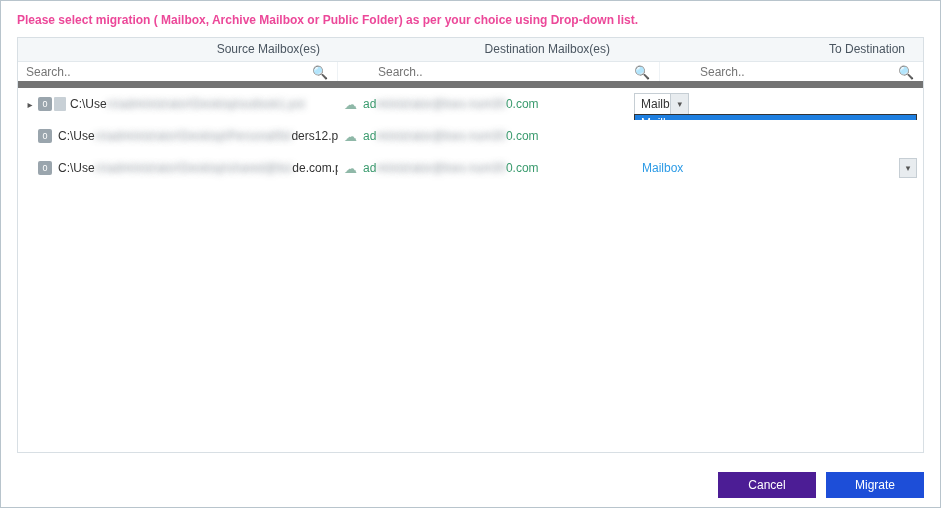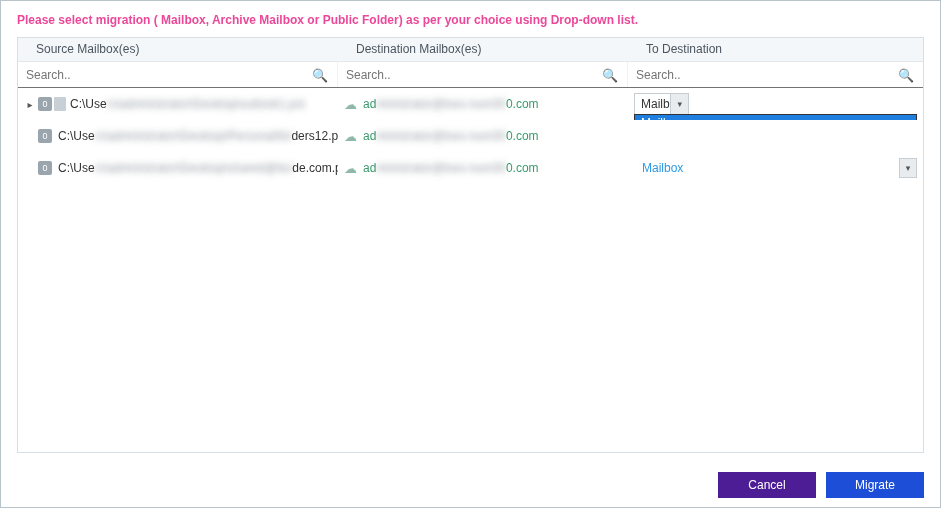--- a/index.html
+++ b/index.html
@@ -3,25 +3,25 @@
   <meta charset="utf-8">
   <style>
     * { box-sizing: border-box; margin: 0; padding: 0; }
     body { font-family: "Segoe UI", Tahoma, sans-serif; font-size: 12px; background: #fff; color: #333; }
     .window { width: 941px; height: 508px; border: 1px solid #b8c4cc; position: relative; display: flex; flex-direction: column; }
     .titlebar { height: 28px; border-bottom: 1px solid #d0d8de; display: flex; align-items: center; justify-content: center; position: relative; color: #5a6670; font-size: 12px; }
     .close-btn { position: absolute; right: 0; top: 0; width: 40px; height: 28px; display: flex; align-items: center; justify-content: center; cursor: pointer; color: #555; font-size: 14px; }
     .instruction { padding: 12px 16px 10px 16px; font-weight: bold; color: #ec4899; font-size: 12px; }
     .main-area { flex: 1; margin: 0 16px 10px 16px; border: 1px solid #d8dfe4; display: flex; flex-direction: column; overflow: hidden; }
     .col-headers { display: flex; background: #f4f7f9; border-bottom: 1px solid #e2e8ec; height: 24px; }
-    .col-header { padding: 4px 18px; color: #4a5560; font-size: 12px; }
+    .col-header { padding: 4px 18px; color: #4a5560; font-size: 12px; text-align: right; }
     .col1 { width: 320px; }
     .col2 { width: 290px; }
     .col3 { flex: 1; }
-    .search-row { display: flex; border-bottom: 1px solid #737373; height: 26px; }
+    .search-row { display: flex; border-bottom: 7px solid #737373; height: 26px; gap: 32px; }
     .search-cell { position: relative; border-right: 1px solid #eef2f5; }
     .search-cell:last-child { border-right: none; }
     .search-input { width: 100%; height: 100%; border: none; outline: none; padding: 0 28px 0 8px; font-size: 12px; color: #888; background: transparent; }
     .search-icon { position: absolute; right: 8px; top: 50%; transform: translateY(-50%); color: #2b7cc4; font-size: 13px; pointer-events: none; }
     .data-rows { flex: 1; position: relative; background: #fff; }
     .data-row { display: flex; height: 32px; align-items: center; }
     .cell { display: flex; align-items: center; padding: 0 6px; height: 100%; font-size: 12px; overflow: hidden; }
     .expand-arrow { width: 12px; color: #555; font-size: 10px; display: inline-block; text-align: center; cursor: pointer; }
     .badge { display: inline-flex; align-items: center; justify-content: center; min-width: 14px; height: 14px; background: #9aa5ad; color: #fff; font-size: 9px; border-radius: 2px; margin: 0 2px; padding: 0 2px; }
     .file-icon { width: 12px; height: 14px; display: inline-block; background: #c8d0d6; border-radius: 1px; margin-right: 4px; }

